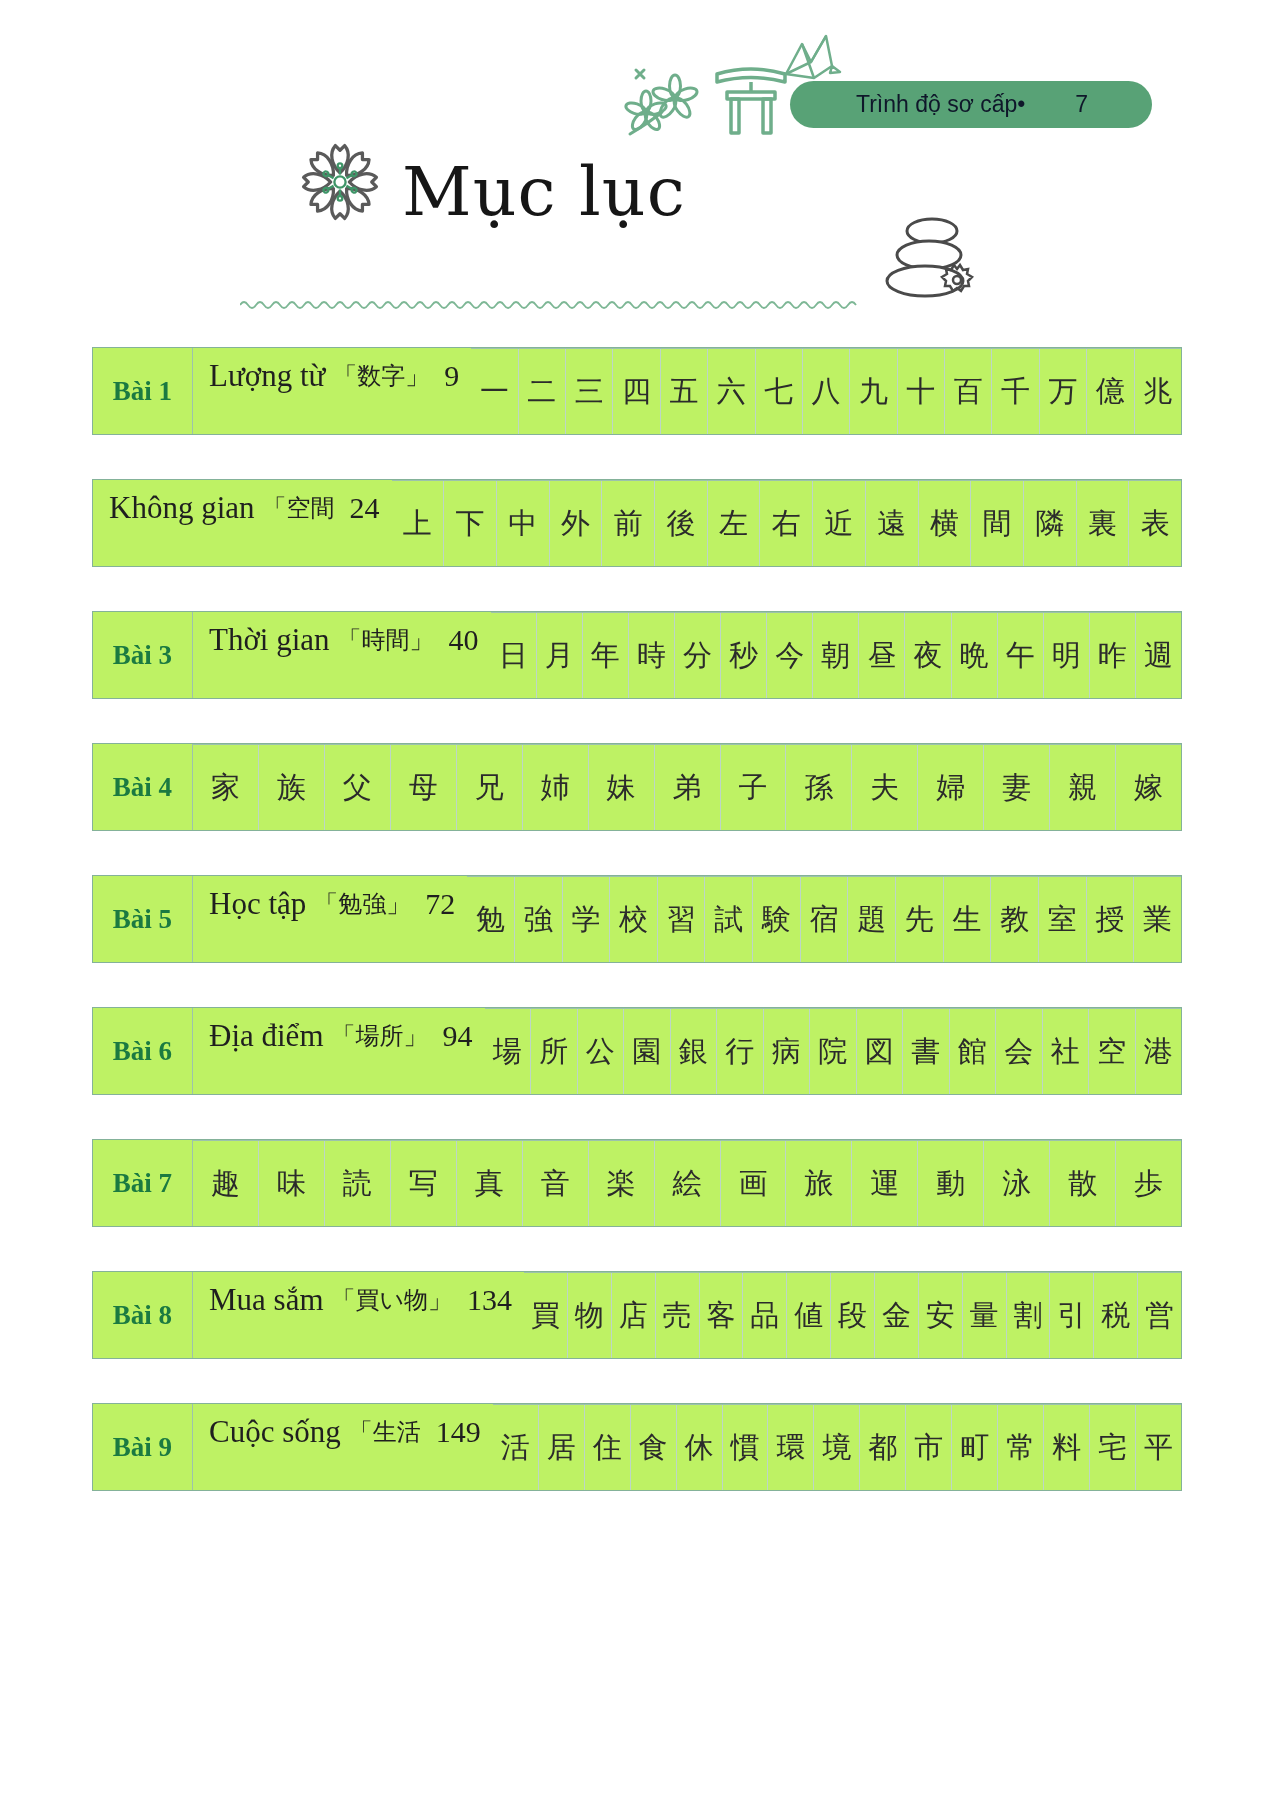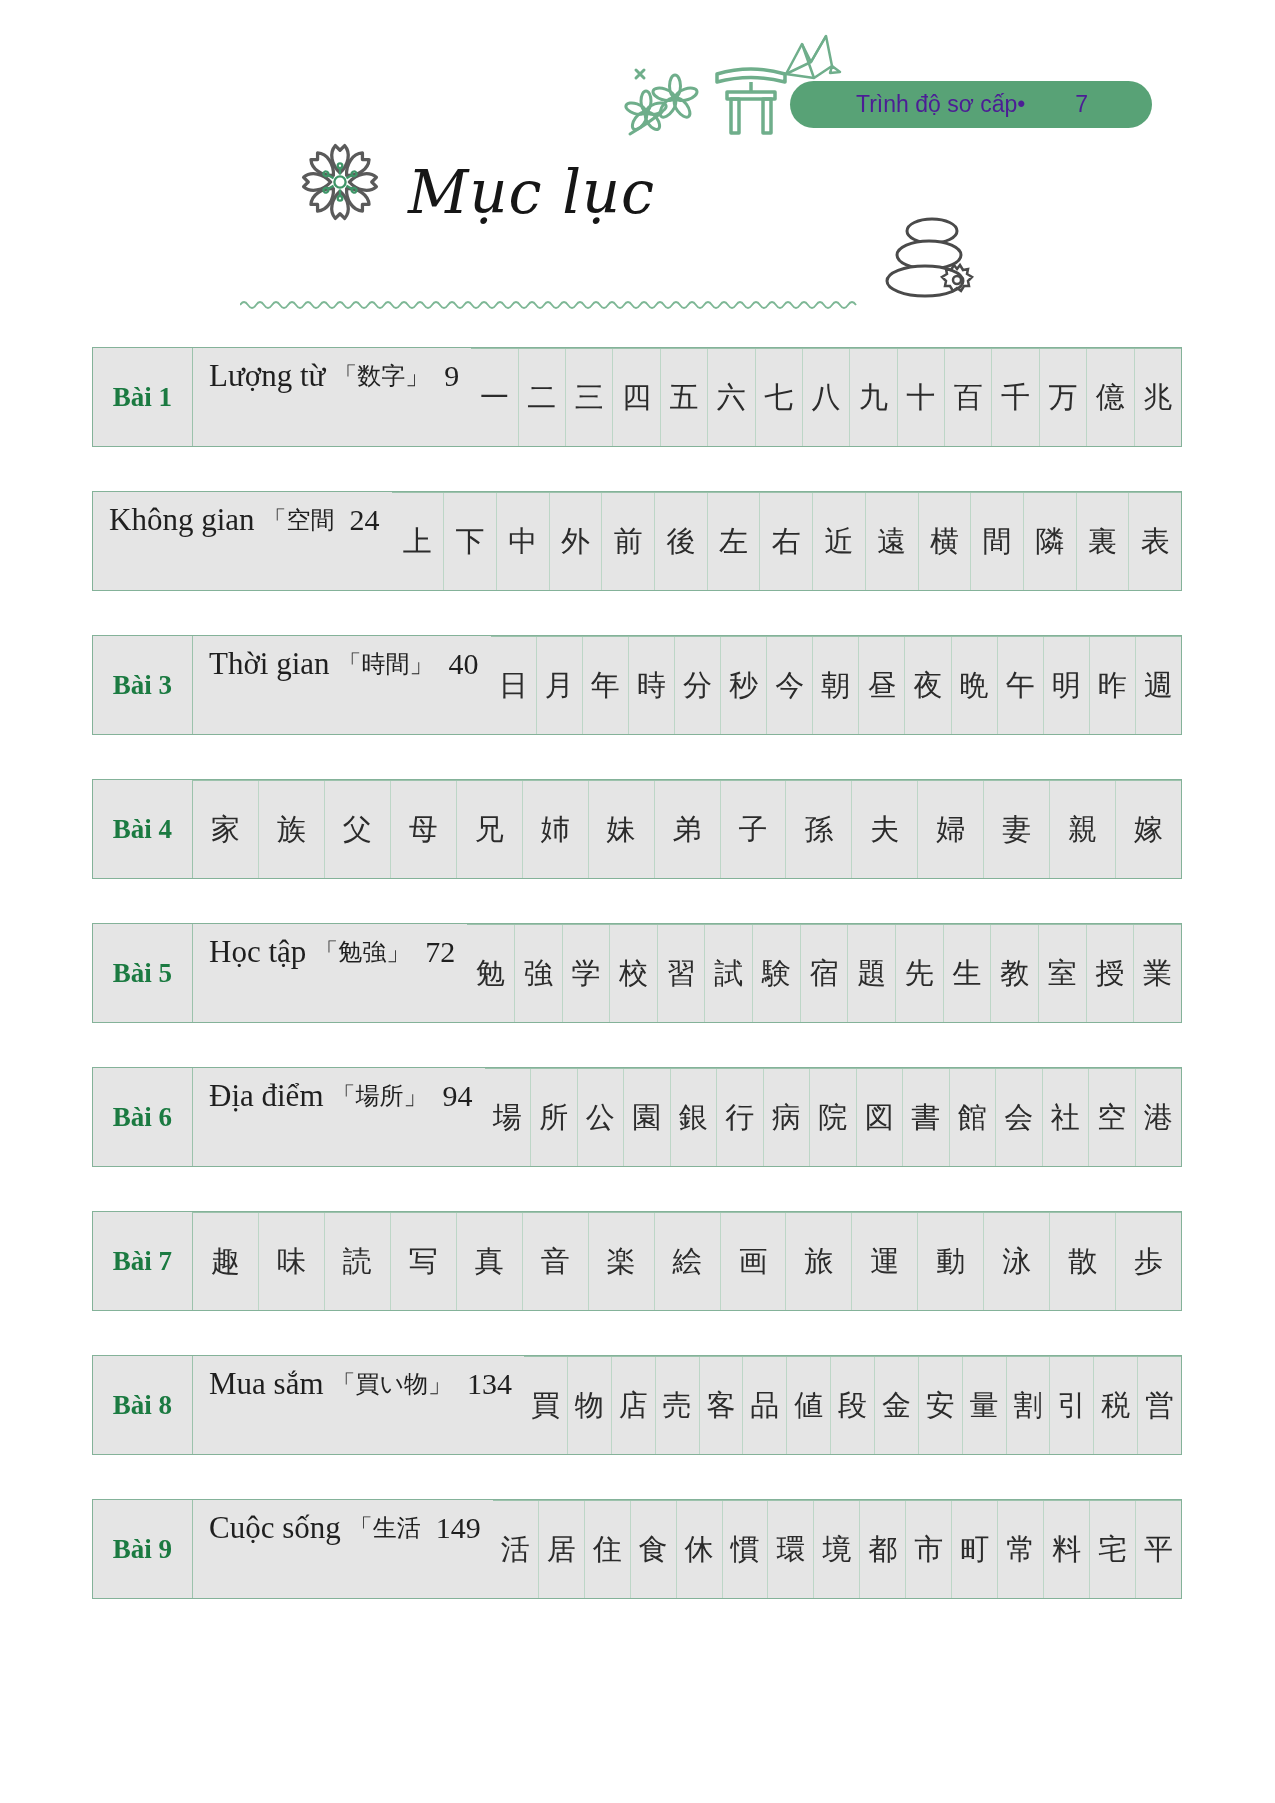--- a/index.html
+++ b/index.html
@@ -4,32 +4,32 @@
 <style>
   html,body{margin:0;padding:0;background:#fff;}
   .page{position:relative;width:1275px;height:1803px;background:#ffffff;overflow:hidden;
         font-family:"Liberation Serif",serif;color:#1f1f1f;}
 
   
   .hdr-icon{position:absolute;}
   .level-pill{position:absolute;left:790px;top:81px;width:362px;height:47px;
               background:#58a276;border-radius:24px;display:flex;align-items:center;
               padding-left:66px;box-sizing:border-box;gap:50px;
-              font-family:"Liberation Sans",sans-serif;font-size:23px;color:#4c1d95;}
+              font-family:"Liberation Sans",sans-serif;font-size:23px;color:#0f172a;}
 
   
-  .main-title{position:absolute;left:398px;top:148px;margin:10px;font-family:"DejaVu Serif",serif;
-              font-style:italic;font-weight:500;font-size:59px;letter-spacing:1px;color:#161616;}
+  .main-title{position:absolute;left:398px;top:148px;margin:4px;font-family:"DejaVu Serif",serif;
+              font-weight:500;font-size:68px;letter-spacing:1px;color:#161616;}
   .jp-title{position:absolute;left:698px;top:212px;font-size:46px;letter-spacing:3px;color:#6fae8b;}
   .wave{position:absolute;left:240px;top:297px;}
 
   
   .toc{position:absolute;left:92px;top:347px;width:1090px;}
-  .lesson{display:flex;height:100px;margin-bottom:44px;border:1.5px solid #84b299;
-          box-sizing:border-box;background:#e5e5e5;}
+  .lesson{display:flex;height:88px;margin-bottom:44px;border:1.5px solid #84b299;
+          box-sizing:border-box;background:#bef264;}
   .label-cell{width:99px;flex:0 0 99px;border-right:1px solid #9cc2ac;display:flex;
               align-items:center;justify-content:center;}
   .label-cell span{color:#1b7a41;font-weight:bold;font-size:27px;}
   .content{flex:1;display:flex;flex-direction:row;min-width:0;}
   .title-row{height:55px;display:flex;align-items:center;padding-left:16px;box-sizing:border-box;}
   .title-row .t{font-size:31px;white-space:nowrap;}
   .title-row .jp{font-size:24px;margin-left:8px;white-space:nowrap;}
   .leader{flex:1;height:0;border-bottom:3.5px dotted #2e2e2e;margin:0 5px 0 10px;transform:translateY(8px);}
   .pg{font-size:30px;margin-right:12px;}
   .kanji-row{flex:1;display:flex;border-top:1px solid #9cc2ac;}

